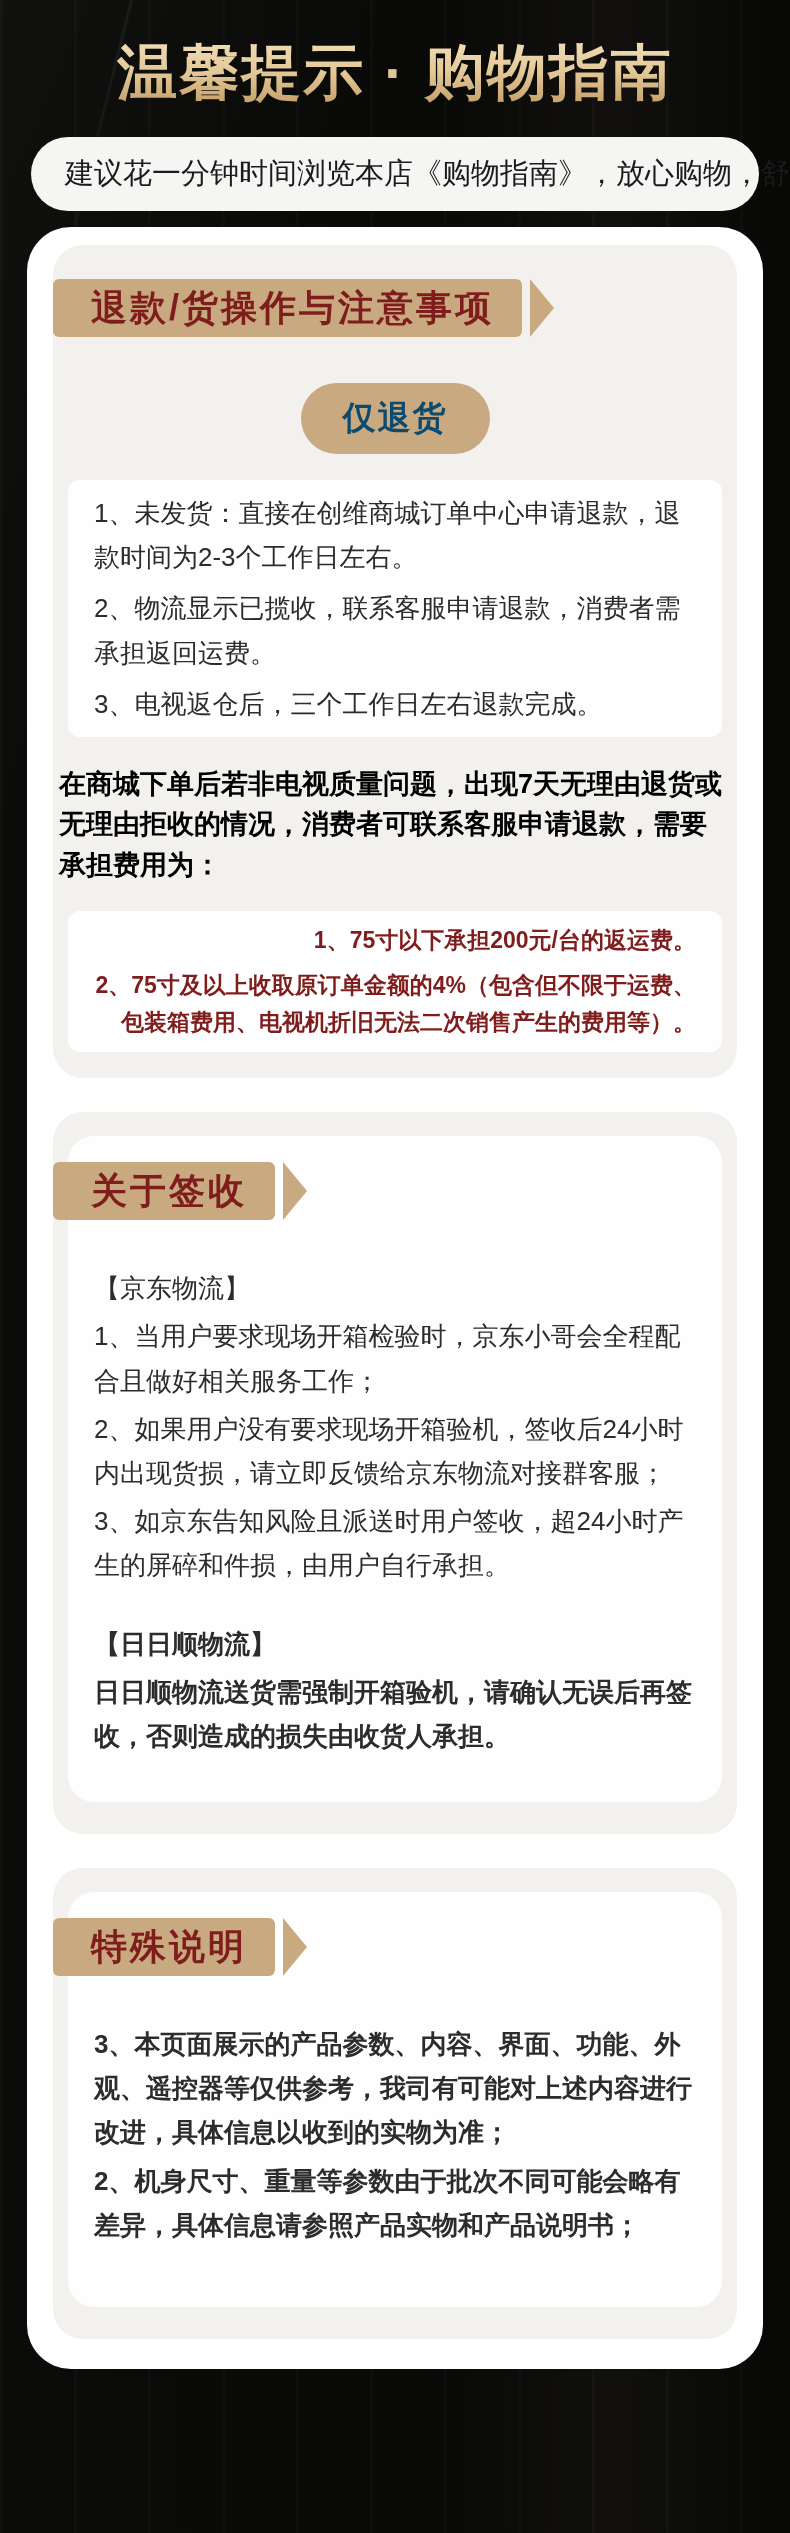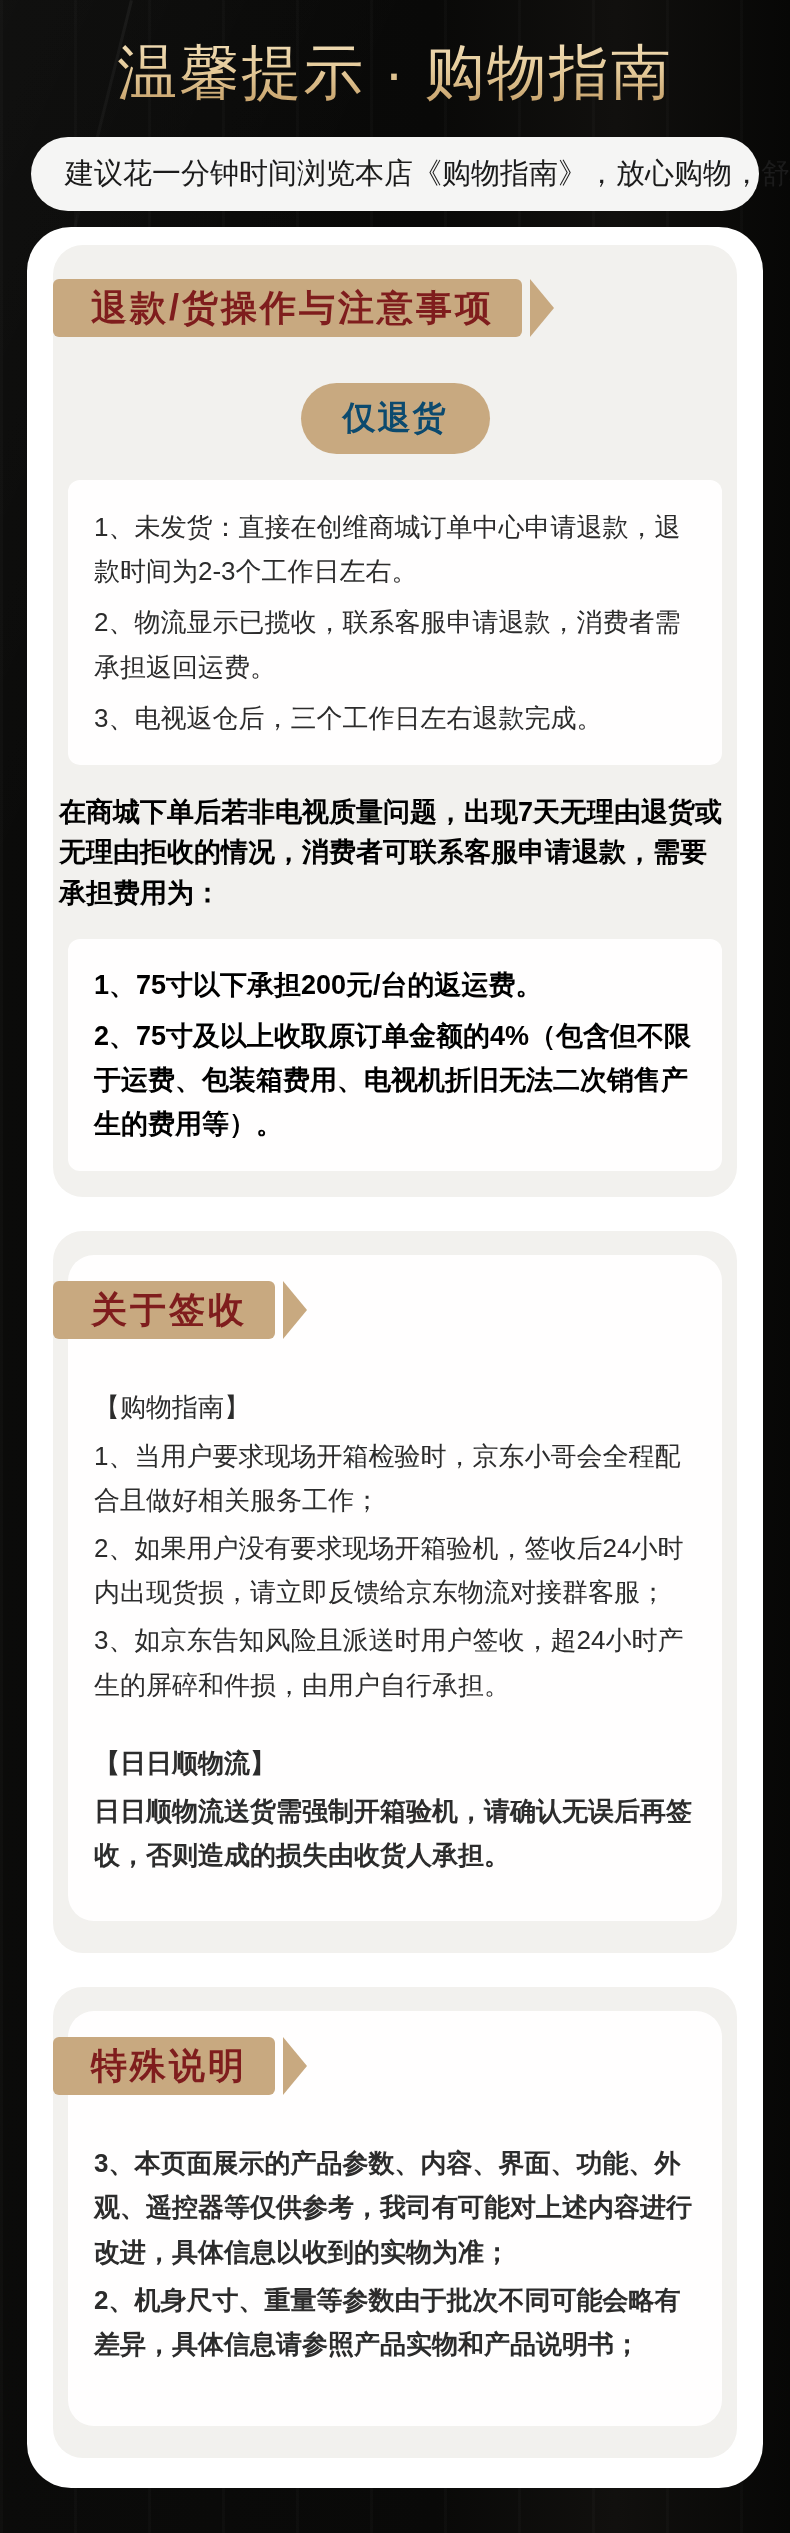--- a/index.html
+++ b/index.html
@@ -24,21 +24,21 @@
     background:linear-gradient(180deg,rgba(255,255,255,0.05),rgba(255,255,255,0));
     transform:rotate(14deg);transform-origin:top left;z-index:0;
   }
   .content{position:relative;z-index:1;}
 
   
   .hero{padding-top:38px;}
   .hero-title{
     text-align:center;
     font-size:60px;
-    font-weight:normal;
+    font-weight:bold;
     letter-spacing:2px;
     line-height:1.15;
     background:linear-gradient(180deg,#f1deb8 0%,#e4c998 48%,#c39d66 100%);
     -webkit-background-clip:text;
     background-clip:text;
     color:transparent;
   }
   .hero-subtitle{
     margin:30px auto 0;
     width:fit-content;
@@ -102,27 +102,27 @@
     font-size:33px;
     font-weight:bold;
     letter-spacing:2px;
   }
 
   
   .wbox{
     background:#fffefe;
     border-radius:12px;
     margin:26px 15px 0;
-    padding:18px 26px;
+    padding:4px 26px;
     font-size:26px;
     color:#2c2c2c;
     line-height:1.7;
   }
   .wbox p{margin:7px 0;}
-  .wbox-bold{font-weight:bold;color:#000000;font-size:27px;line-height:1.62;}
+  .wbox-bold{font-weight:bold;color:#7f1d1d;font-size:23px;line-height:1.62;text-align:right;}
   .card-note{
     margin:27px 14px 0 6px;
     font-size:27px;
     font-weight:bold;
     color:#000000;
     line-height:1.5;
   }
 
   
   .inner-panel{
@@ -176,21 +176,21 @@
       </div>
     </div>
 
     <div class="card card-overlap">
       <div class="banner banner-abs">
         <div class="banner-body">关于签收</div>
         <div class="banner-tri"></div>
       </div>
       <div class="inner-panel">
         <div class="group">
-          <p class="group-heading">【购物指南】</p>
+          <p class="group-heading">【京东物流】</p>
           <p>1、当用户要求现场开箱检验时，京东小哥会全程配合且做好相关服务工作；</p>
           <p>2、如果用户没有要求现场开箱验机，签收后24小时内出现货损，请立即反馈给京东物流对接群客服；</p>
           <p>3、如京东告知风险且派送时用户签收，超24小时产生的屏碎和件损，由用户自行承担。</p>
         </div>
         <div class="group">
           <p class="group-heading">【日日顺物流】</p>
           <p>日日顺物流送货需强制开箱验机，请确认无误后再签收，否则造成的损失由收货人承担。</p>
         </div>
       </div>
     </div>

